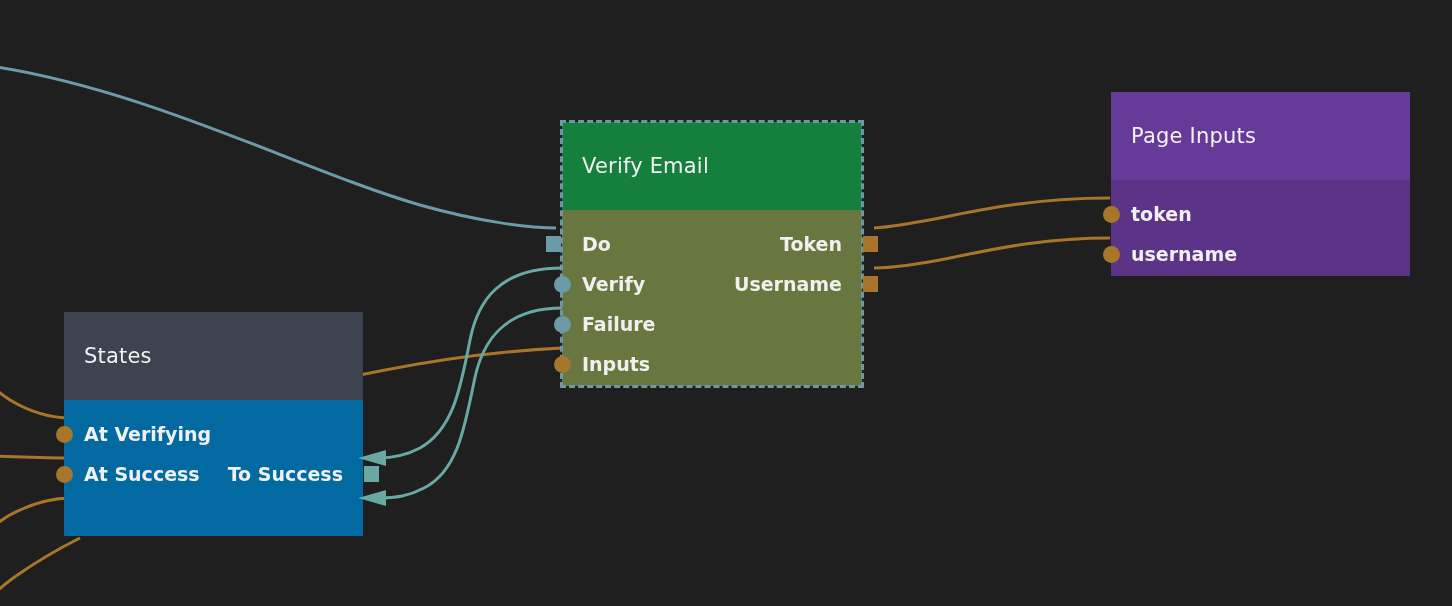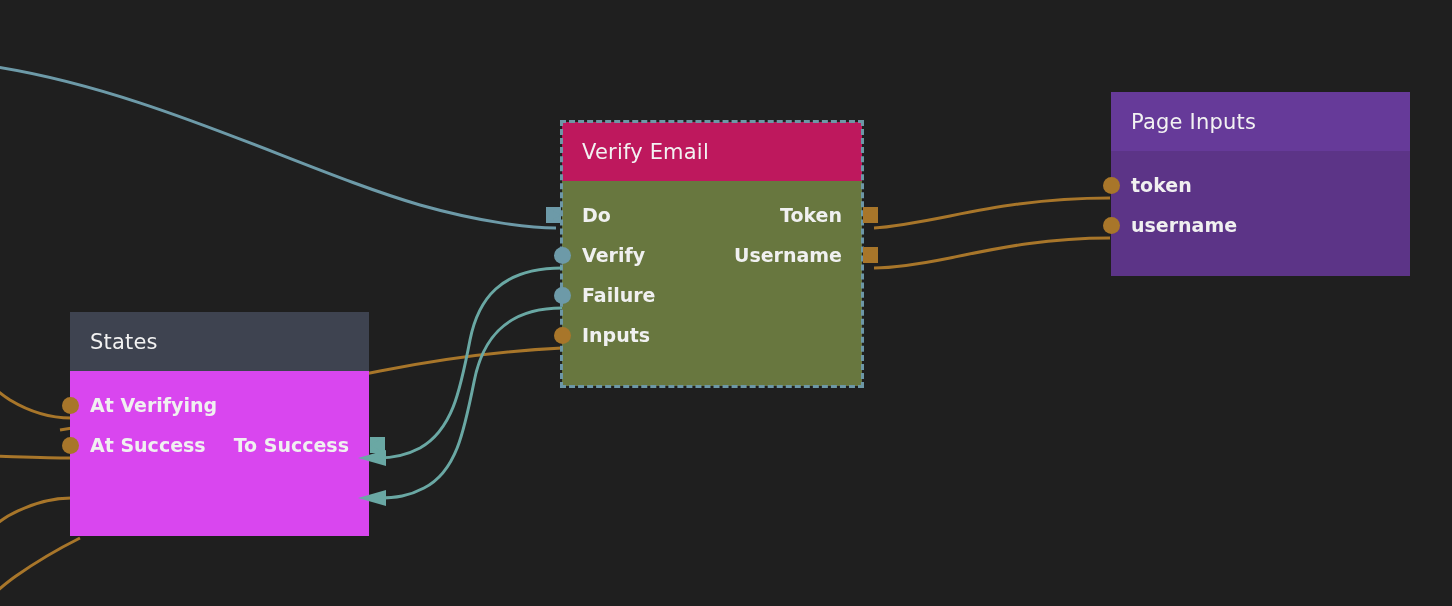--- a/index.html
+++ b/index.html
@@ -43,21 +43,21 @@
     position: absolute;
     z-index: 3;
     display: flex;
     flex-direction: column;
   }
 
   .node-header {
     display: flex;
     align-items: center;
     padding: 12px 20px;
-    height: 59px;
+    height: 88px;
   }
 
   .node-title {
     color: #f2f2f2;
     font-size: 21px;
     font-weight: 400;
     letter-spacing: 0.2px;
     white-space: nowrap;
   }
 
@@ -120,28 +120,28 @@
   
   #node-verify-email {
     left: 562px;
     top: 122px;
     width: 300px;
     height: 264px;
     background: #68773f;
     outline: 3px dashed #6d97a6;
     outline-offset: -1px;
   }
-  #node-verify-email .node-header { background: #be185d; }
+  #node-verify-email .node-header { background: #15803d; }
 
   #node-states {
-    left: 70px;
+    left: 64px;
     top: 312px;
     width: 299px;
     height: 224px;
-    background: #d946ef;
+    background: #0369a1;
   }
   #node-states .node-header { background: #3e4350; }
 
   #node-page-inputs {
     left: 1111px;
     top: 92px;
     width: 299px;
     height: 184px;
     background: #5c3487;
   }

